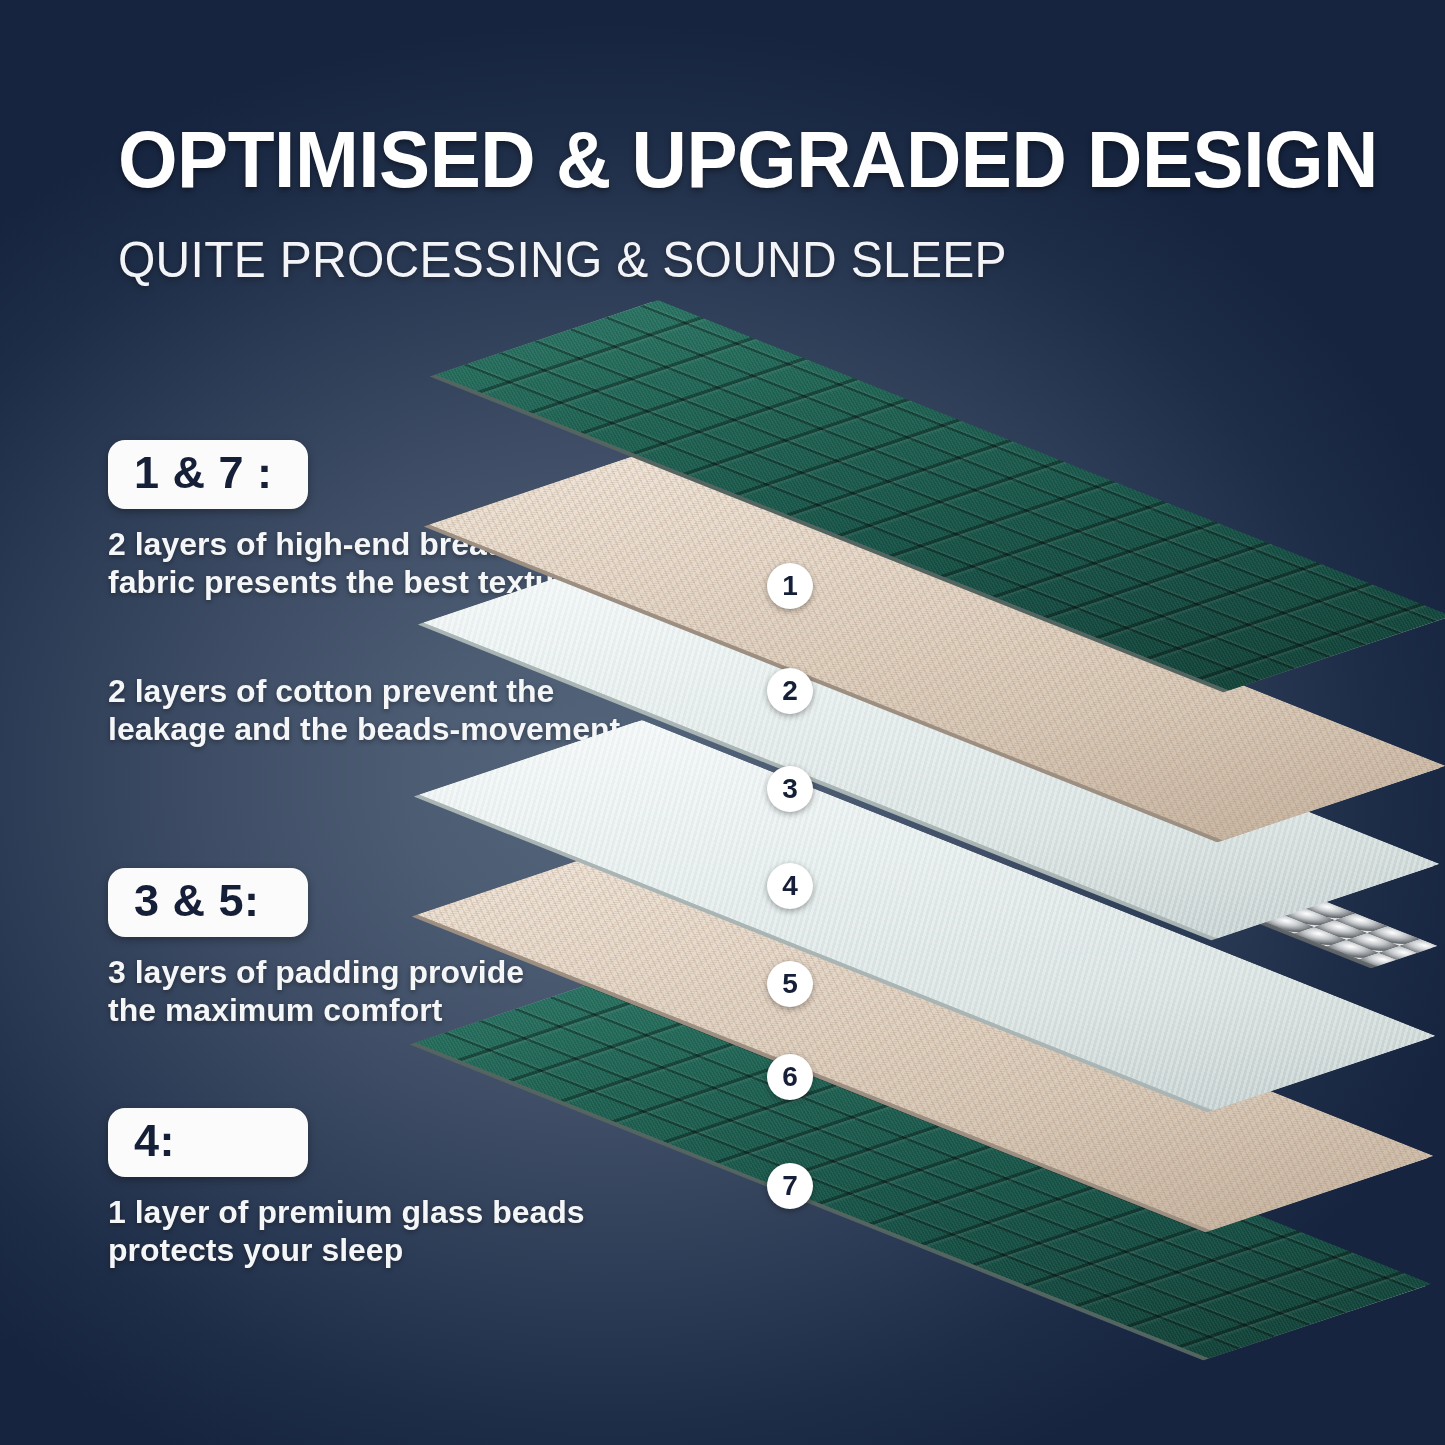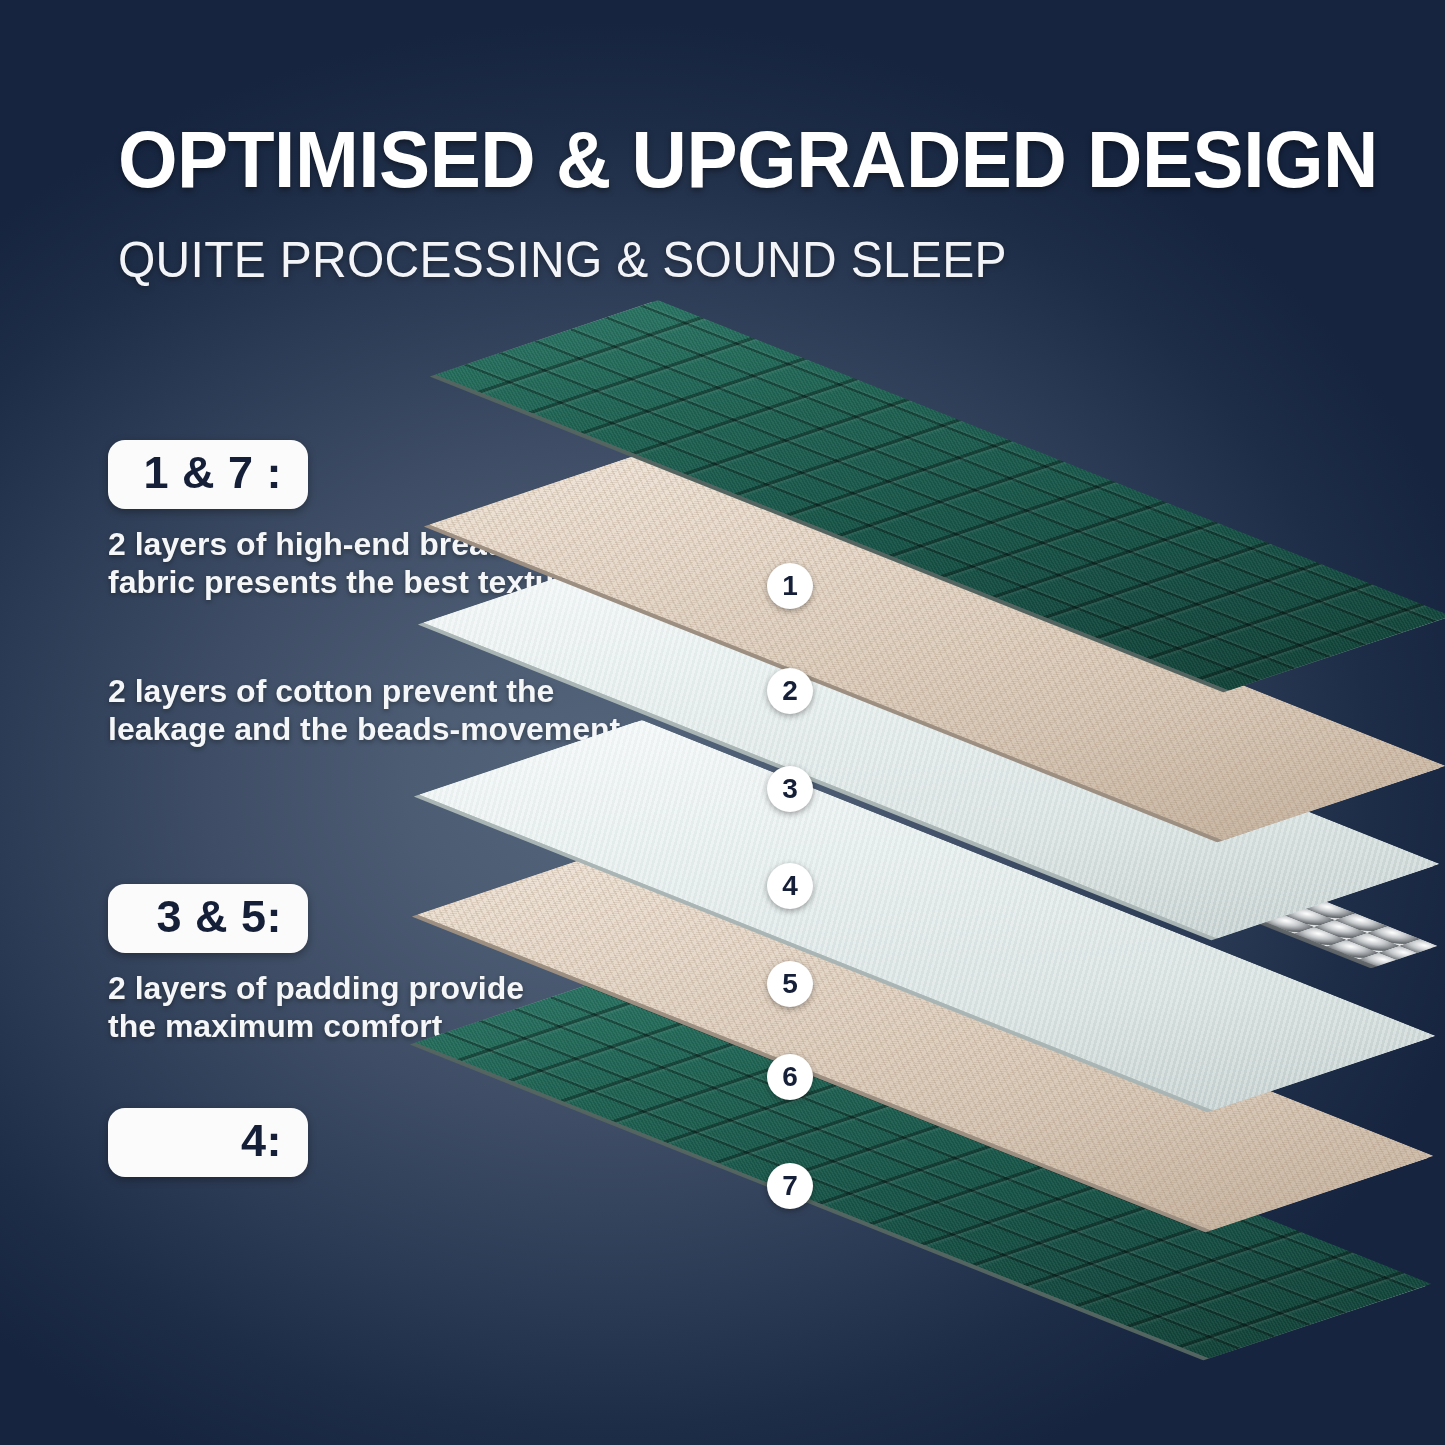--- a/index.html
+++ b/index.html
@@ -46,30 +46,30 @@
     transform: scaleX(0.96);
     transform-origin: left center;
   }
 
   
   .features { position:absolute; left:108px; top:440px; width:540px; }
 
   .feature { position:absolute; left:0; width:540px; }
   .feature.f0 { top: 0px; }
   .feature.f1 { top: 216px; }
-  .feature.f2 { top: 444px; }
+  .feature.f2 { top: 428px; }
   .feature.f3 { top: 668px; }
 
   .pill {
     display:inline-block;
     background:#fbfbfb;
     border-radius: 17px;
     padding: 9px 26px 11px 26px;
     min-width: 200px;
-    text-align:right;
+    text-align:left;
     box-shadow: 0 3px 9px rgba(0,0,0,0.33);
   }
   .pill-label {
     font-size: 45px;
     font-weight: 700;
     color: #151f38;
     letter-spacing: 0.5px;
     line-height: 1.08;
     white-space: nowrap;
     display:block;
@@ -208,28 +208,30 @@
 
     <div class="feature f1">
       <div class="feature-desc">2 layers of cotton prevent the
 leakage and the beads-movement</div>
     </div>
 
     <div class="feature f2">
       <div class="pill">
         <span class="pill-label">3 &amp; 5:</span>
       </div>
-      <div class="feature-desc">2 layers of padding provide
+      <div class="feature-desc">3 layers of padding provide
 the maximum comfort</div>
     </div>
 
     <div class="feature f3">
       <div class="pill">
         <span class="pill-label">4:</span>
       </div>
+      <div class="feature-desc">1 layer of premium glass beads
+protects your sleep</div>
     </div>
 
   </div>
 
   <div class="stack">
 
     <div class="layer L1">
       <div class="slab-edge edge-green"></div>
       <div class="slab mat-green"></div>
     </div>

